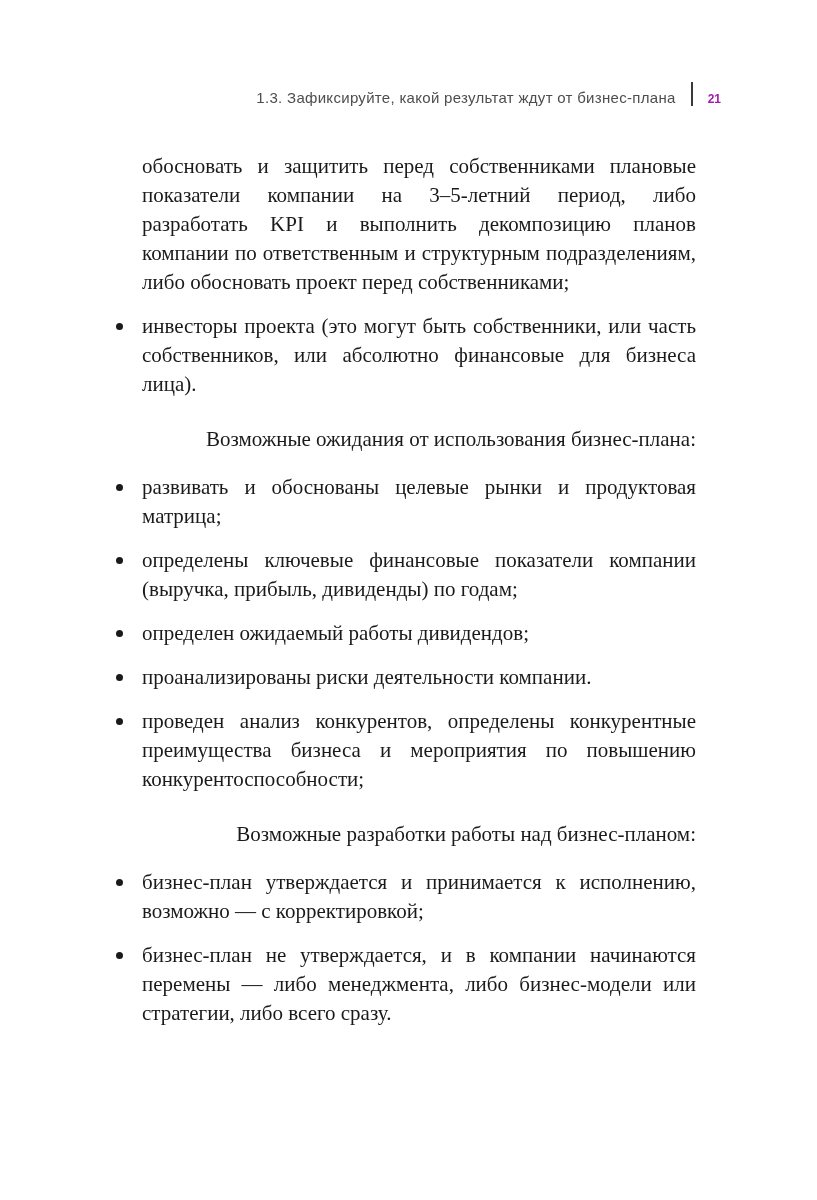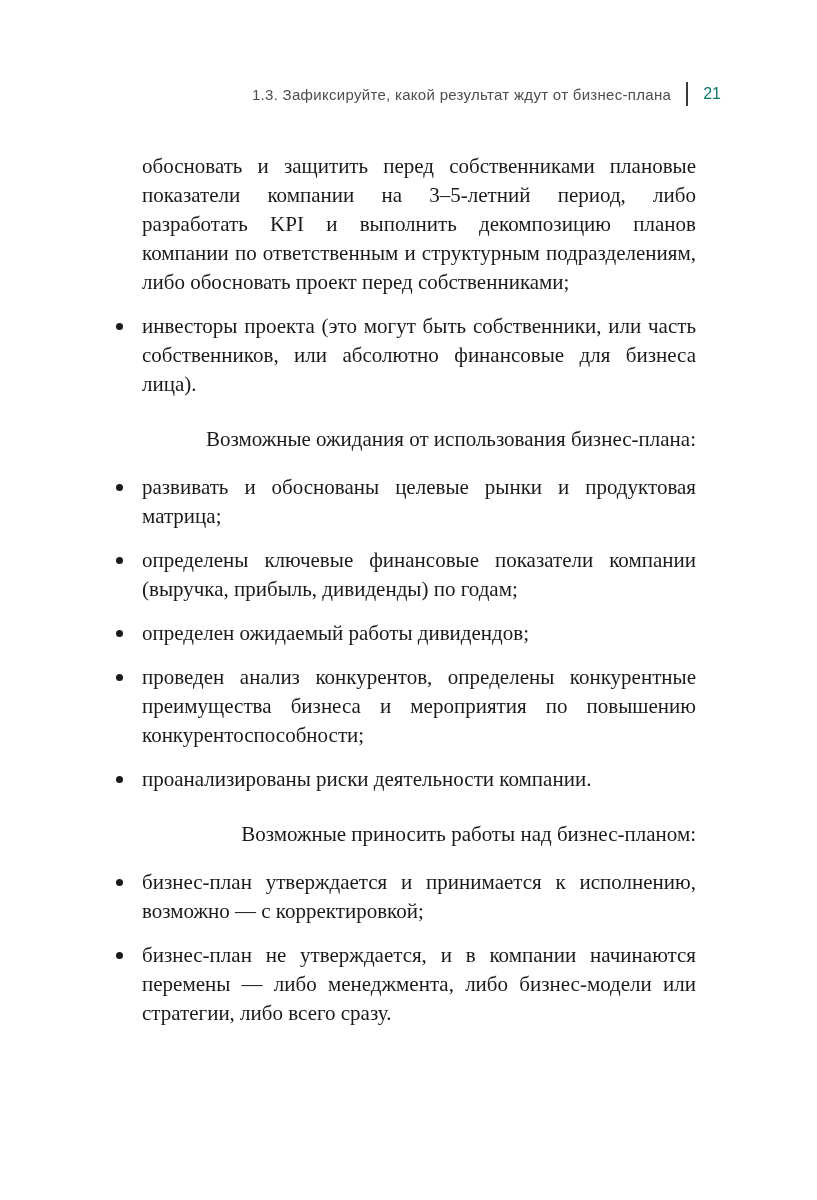--- a/index.html
+++ b/index.html
@@ -17,39 +17,39 @@
     color: #1a1a1a;
   }
   
   .running-header {
     position: absolute;
     top: 82px;
     left: 118px;
     right: 96px;
     display: flex;
     justify-content: flex-end;
-    align-items: center;
+    align-items: flex-end;
     gap: 15px;
     font-family: "Liberation Sans", "DejaVu Sans", sans-serif;
   }
   .running-title {
     font-size: 15px;
     letter-spacing: 0.3px;
     color: #4d4d4d;
     white-space: nowrap;
   }
   .header-divider {
     width: 2px;
     height: 24px;
     background: #3a3a3a;
   }
   .page-number {
-    font-size: 16px;
-    font-weight: normal;
-    color: #0f766e;
+    font-size: 12px;
+    font-weight: bold;
+    color: #a21caf;
   }
   
   .content {
     position: absolute;
     top: 152px;
     left: 114px;
     width: 582px;
     font-size: 21px;
     line-height: 29px;
     text-align: justify;
@@ -125,30 +125,30 @@
     <div class="bullet-item">
       <span class="bullet-marker-cell">
           <span class="bullet-dot"></span>
         </span>
       <span class="bullet-text">определен ожидаемый работы дивидендов;</span>
     </div>
     <div class="bullet-item">
       <span class="bullet-marker-cell">
           <span class="bullet-dot"></span>
         </span>
-      <span class="bullet-text">проведен анализ конкурентов, определены конкурентные преимущества бизнеса и мероприятия по повышению конкурентоспособности;</span>
+      <span class="bullet-text">проанализированы риски деятельности компании.</span>
     </div>
     <div class="bullet-item">
       <span class="bullet-marker-cell">
           <span class="bullet-dot"></span>
         </span>
-      <span class="bullet-text">проанализированы риски деятельности компании.</span>
+      <span class="bullet-text">проведен анализ конкурентов, определены конкурентные преимущества бизнеса и мероприятия по повышению конкурентоспособности;</span>
     </div>
 
-    <p class="para section-intro">Возможные приносить работы над бизнес-планом:</p>
+    <p class="para section-intro">Возможные разработки работы над бизнес-планом:</p>
 
     <div class="bullet-item">
       <span class="bullet-marker-cell">
           <span class="bullet-dot"></span>
         </span>
       <span class="bullet-text">бизнес-план утверждается и принимается к исполнению, возможно — с корректировкой;</span>
     </div>
     <div class="bullet-item">
       <span class="bullet-marker-cell">
           <span class="bullet-dot"></span>

